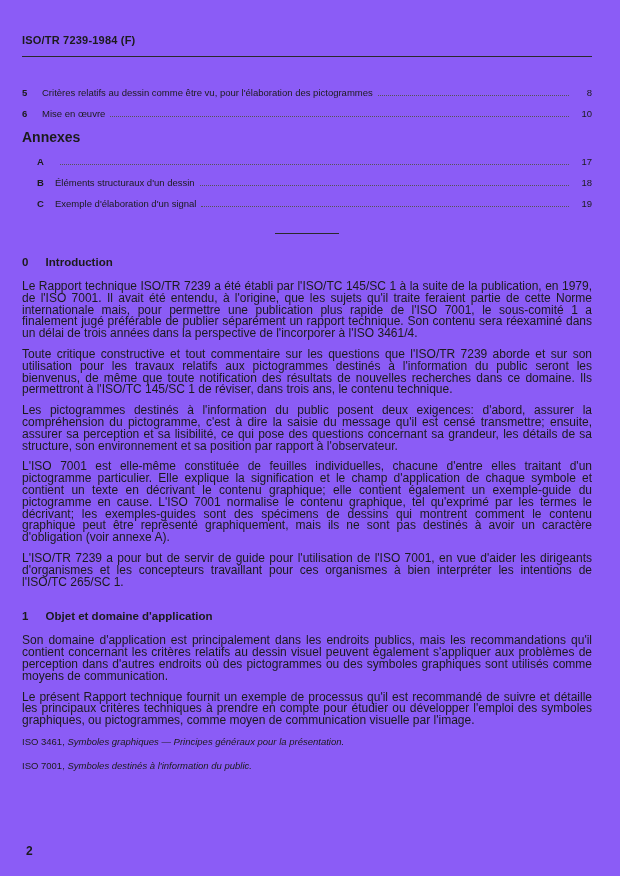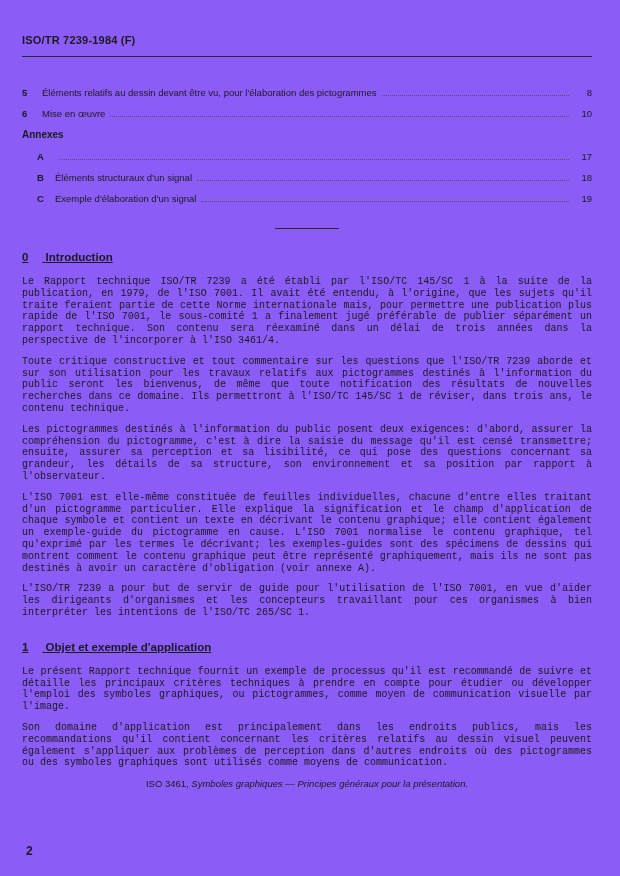--- a/index.html
+++ b/index.html
@@ -16,67 +16,67 @@
   }
   .doc-ref { font-weight: bold; font-size: 11px; letter-spacing: 0.2px; }
   .top-rule { border: none; border-top: 1px solid #2a2a2a; margin: 10px 0 30px 0; }
 
   .toc-row { display: flex; align-items: flex-end; font-size: 9.5px; margin-bottom: 10px; }
   .toc-num { font-weight: bold; width: 20px; flex: none; }
   .toc-row.annex .toc-num { margin-left: 15px; width: 18px; }
   .toc-label { flex: none; }
   .toc-leader { flex: 1; border-bottom: 1.5px dotted #555; margin: 0 5px 2px 5px; min-width: 20px; }
   .toc-page { flex: none; width: 18px; text-align: right; }
-  .toc-annexes-heading { font-weight: bold; font-size: 10px; margin: 3px 0 11px 0; }
+  .toc-annexes-heading { font-weight: bold; font-size: 14px; margin: 3px 0 11px 0; }
 
   .mid-rule { width: 64px; border: none; border-top: 1px solid #2a2a2a; margin: 24px auto 20px auto; }
 
-  .sec-heading { font-size: 11.5px; font-weight: bold; margin: 22px 0 13px 0; text-decoration: underline; }
+  .sec-heading { font-size: 11.5px; font-weight: bold; margin: 22px 0 13px 0; }
   .sec-num { margin-right: 14px; }
 
-  .body-para { font-size: 10px; line-height: 11.8px; text-align: justify; margin-bottom: 9px; font-family: Liberation Mono, monospace; }
+  .body-para { font-size: 12px; line-height: 11.8px; text-align: justify; margin-bottom: 9px; }
 
-  .ref-row { font-size: 9.5px; margin-bottom: 13px; text-align: center; }
+  .ref-row { font-size: 9.5px; margin-bottom: 13px; }
   .ref-code { font-style: normal; }
   .ref-title { font-style: italic; }
 
   .page-num { position: absolute; left: 26px; bottom: 18px; font-weight: bold; font-size: 12px; }
 </style>
 </head>
 <body>
 
 <div class="page">
 
   <div class="doc-ref">ISO/TR 7239-1984 (F)</div>
   <hr class="top-rule">
 
   <div>
     <div class="toc-row">
       <span class="toc-num">5</span>
-      <span class="toc-label">Éléments relatifs au dessin devant être vu, pour l'élaboration des pictogrammes</span>
+      <span class="toc-label">Critères relatifs au dessin comme être vu, pour l'élaboration des pictogrammes</span>
       <span class="toc-leader"></span>
       <span class="toc-page">8</span>
     </div>
     <div class="toc-row">
       <span class="toc-num">6</span>
       <span class="toc-label">Mise en œuvre</span>
       <span class="toc-leader"></span>
       <span class="toc-page">10</span>
     </div>
 
     <div class="toc-annexes-heading">Annexes</div>
 
     <div class="toc-row annex">
       <span class="toc-num">A</span>
       <span class="toc-leader"></span>
       <span class="toc-page">17</span>
     </div>
     <div class="toc-row annex">
       <span class="toc-num">B</span>
-      <span class="toc-label">Éléments structuraux d'un signal</span>
+      <span class="toc-label">Éléments structuraux d'un dessin</span>
       <span class="toc-leader"></span>
       <span class="toc-page">18</span>
     </div>
     <div class="toc-row annex">
       <span class="toc-num">C</span>
       <span class="toc-label">Exemple d'élaboration d'un signal</span>
       <span class="toc-leader"></span>
       <span class="toc-page">19</span>
     </div>
   </div>
@@ -91,28 +91,32 @@
     <p class="body-para">Le Rapport technique ISO/TR 7239 a été établi par l'ISO/TC 145/SC 1 à la suite de la publication, en 1979, de l'ISO 7001. Il avait été entendu, à l'origine, que les sujets qu'il traite feraient partie de cette Norme internationale mais, pour permettre une publication plus rapide de l'ISO 7001, le sous-comité 1 a finalement jugé préférable de publier séparément un rapport technique. Son contenu sera réexaminé dans un délai de trois années dans la perspective de l'incorporer à l'ISO 3461/4.</p>
     <p class="body-para">Toute critique constructive et tout commentaire sur les questions que l'ISO/TR 7239 aborde et sur son utilisation pour les travaux relatifs aux pictogrammes destinés à l'information du public seront les bienvenus, de même que toute notification des résultats de nouvelles recherches dans ce domaine. Ils permettront à l'ISO/TC 145/SC 1 de réviser, dans trois ans, le contenu technique.</p>
     <p class="body-para">Les pictogrammes destinés à l'information du public posent deux exigences: d'abord, assurer la compréhension du pictogramme, c'est à dire la saisie du message qu'il est censé transmettre; ensuite, assurer sa perception et sa lisibilité, ce qui pose des questions concernant sa grandeur, les détails de sa structure, son environnement et sa position par rapport à l'observateur.</p>
     <p class="body-para">L'ISO 7001 est elle-même constituée de feuilles individuelles, chacune d'entre elles traitant d'un pictogramme particulier. Elle explique la signification et le champ d'application de chaque symbole et contient un texte en décrivant le contenu graphique; elle contient également un exemple-guide du pictogramme en cause. L'ISO 7001 normalise le contenu graphique, tel qu'exprimé par les termes le décrivant; les exemples-guides sont des spécimens de dessins qui montrent comment le contenu graphique peut être représenté graphiquement, mais ils ne sont pas destinés à avoir un caractère d'obligation (voir annexe A).</p>
     <p class="body-para">L'ISO/TR 7239 a pour but de servir de guide pour l'utilisation de l'ISO 7001, en vue d'aider les dirigeants d'organismes et les concepteurs travaillant pour ces organismes à bien interpréter les intentions de l'ISO/TC 265/SC 1.</p>
   </div>
 
   <div>
     <h2 class="sec-heading">
       <span class="sec-num">1</span>
-      <span class="sec-title">Objet et exemple d'application</span>
+      <span class="sec-title">Objet et domaine d'application</span>
     </h2>
+    <p class="body-para">Son domaine d'application est principalement dans les endroits publics, mais les recommandations qu'il contient concernant les critères relatifs au dessin visuel peuvent également s'appliquer aux problèmes de perception dans d'autres endroits où des pictogrammes ou des symboles graphiques sont utilisés comme moyens de communication.</p>
     <p class="body-para">Le présent Rapport technique fournit un exemple de processus qu'il est recommandé de suivre et détaille les principaux critères techniques à prendre en compte pour étudier ou développer l'emploi des symboles graphiques, ou pictogrammes, comme moyen de communication visuelle par l'image.</p>
-    <p class="body-para">Son domaine d'application est principalement dans les endroits publics, mais les recommandations qu'il contient concernant les critères relatifs au dessin visuel peuvent également s'appliquer aux problèmes de perception dans d'autres endroits où des pictogrammes ou des symboles graphiques sont utilisés comme moyens de communication.</p>
   </div>
 
   <div>
     <p class="ref-row">
       <span class="ref-code">ISO 3461,</span>
       <span class="ref-title">Symboles graphiques — Principes généraux pour la présentation.</span>
+    </p>
+    <p class="ref-row">
+      <span class="ref-code">ISO 7001,</span>
+      <span class="ref-title">Symboles destinés à l'information du public.</span>
     </p>
   </div>
 
   <div class="page-num">2</div>
 
 </div>
 
 </body></html>

